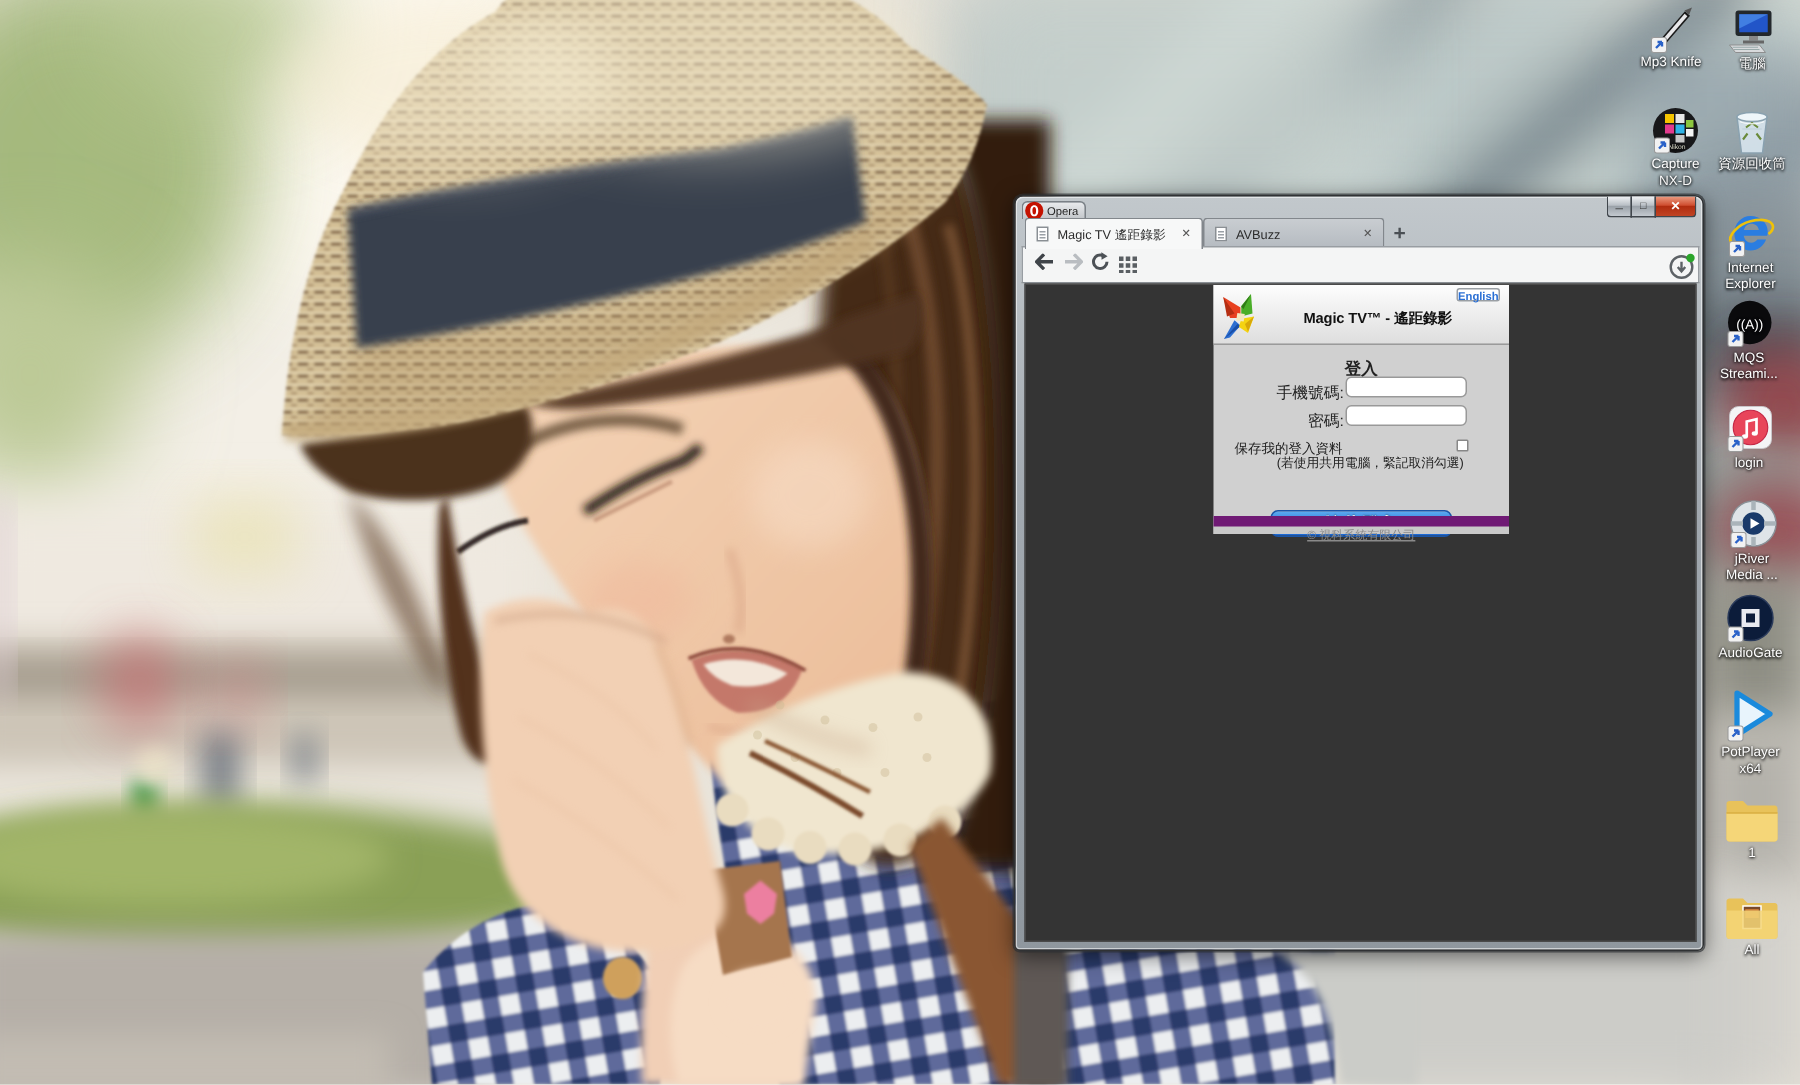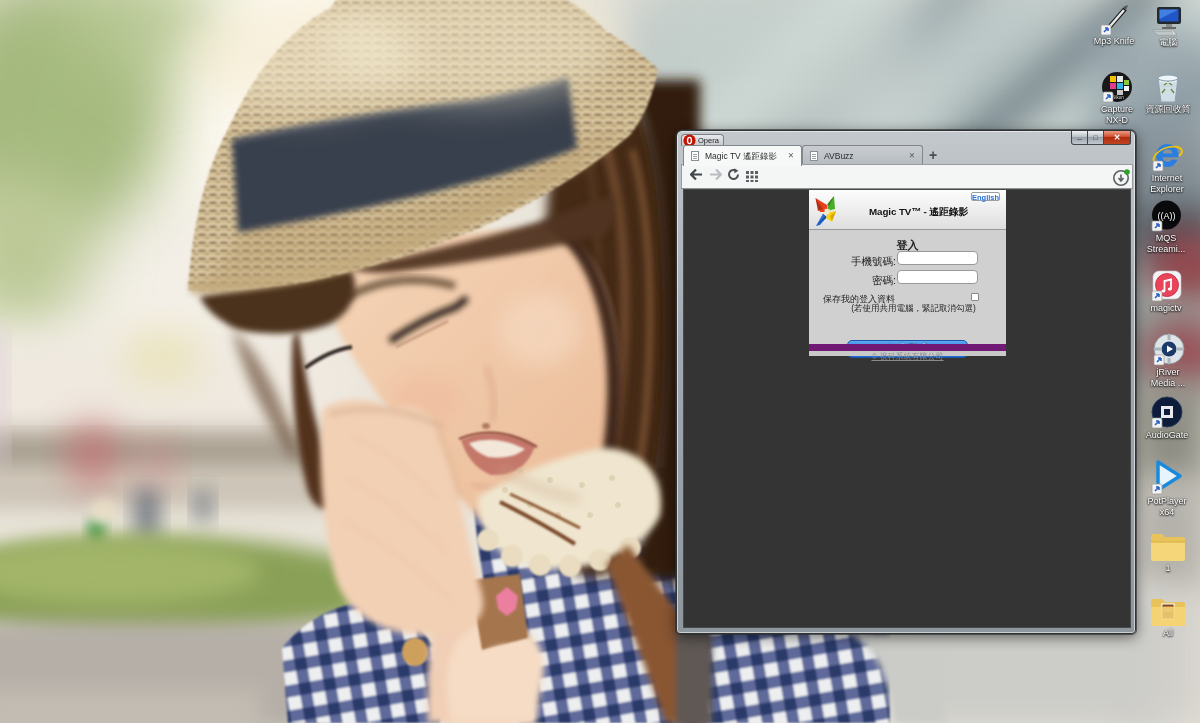--- a/index.html
+++ b/index.html
@@ -328,21 +328,21 @@
     <svg width="33" height="33" viewBox="0 0 33 33">
       <rect x="3" y="1" width="28" height="28" rx="6" fill="#f4f4f6" stroke="#c8c8cc" stroke-width=".6"></rect>
       <circle cx="17" cy="15" r="11.5" fill="#e8455a"></circle>
       <circle cx="17" cy="15" r="11.5" fill="none" stroke="#c42846" stroke-width=".8"></circle>
       <path d="M14.5,21 L14.5,11 L21,9.5 L21,19" stroke="#fff" stroke-width="1.8" fill="none"></path>
       <ellipse cx="13.3" cy="21" rx="2" ry="1.5" fill="#fff"></ellipse>
           <ellipse cx="19.8" cy="19" rx="2" ry="1.5" fill="#fff"></ellipse>
       <rect x="2" y="21" width="10" height="10" rx="1.5" fill="#f2f2f2" stroke="#9a9a9a" stroke-width="0.7"></rect>
       <path d="M5,28 L9,24 M9,24 L6,24 M9,24 L9,27" stroke="#2a62c8" stroke-width="1.6" fill="none"></path>
     </svg>
-    <div>magictv</div>
+    <div>login</div>
   </div>
   <div class="icon" style="left:1140px;top:333px;width:56px;">
     <svg width="35" height="34" viewBox="0 0 35 34">
       <circle cx="18" cy="16" r="15" fill="#dfe4e8"></circle>
       <circle cx="18" cy="16" r="15" fill="none" stroke="#8a9298" stroke-width="1"></circle>
       <circle cx="18" cy="16" r="7.5" fill="#1a3a6a"></circle>
       <path d="M16,12.5 L22,16 L16,19.5 Z" fill="#fff"></path>
       <path d="M18,1 L18,7 M18,25 L18,31 M3,16 L11,16 M25,16 L33,16" stroke="#aab4ba" stroke-width="3"></path>
       <rect x="3" y="22" width="10" height="10" rx="1.5" fill="#f2f2f2" stroke="#9a9a9a" stroke-width="0.7"></rect>
       <path d="M6,29 L10,25 M10,25 L7,25 M10,25 L10,28" stroke="#2a62c8" stroke-width="1.6" fill="none"></path>

